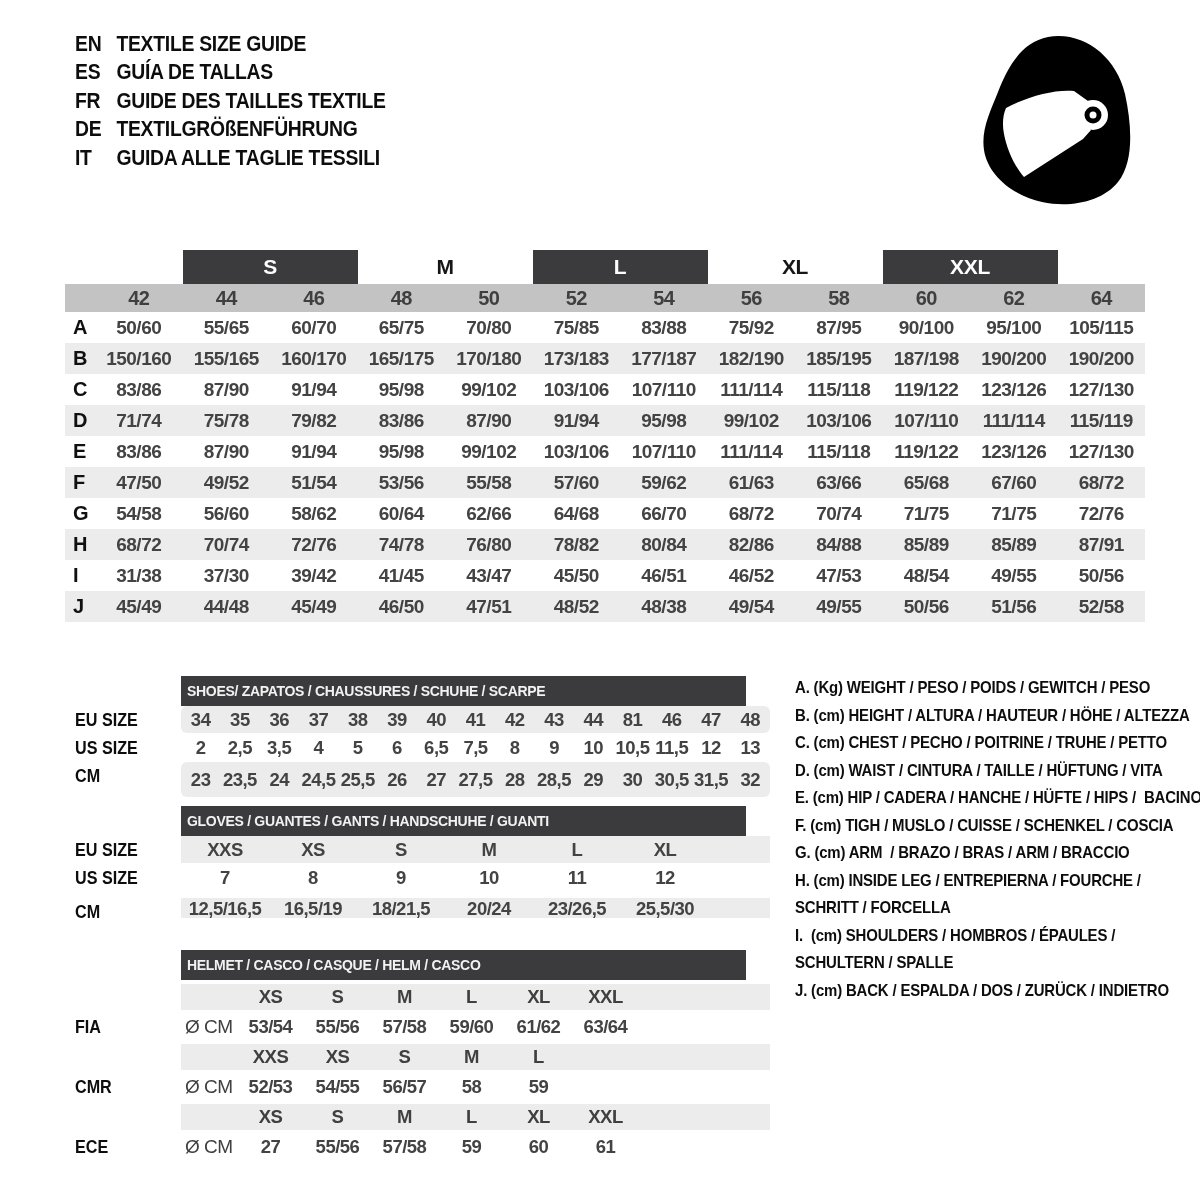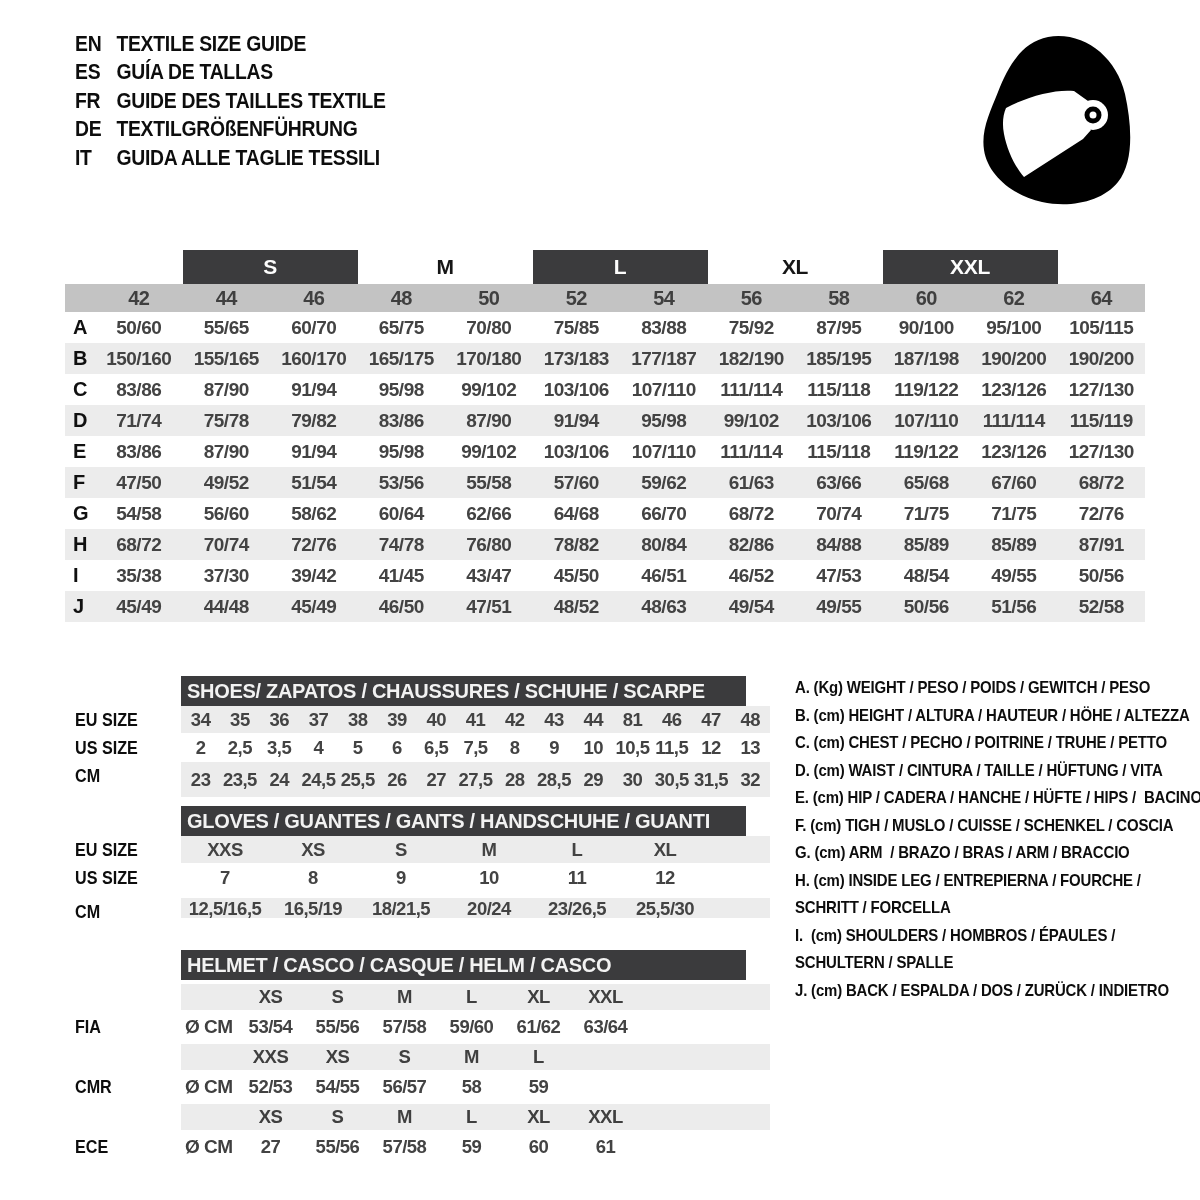--- a/index.html
+++ b/index.html
@@ -30,30 +30,30 @@
   .num{font-size:20px;color:#3f3f3f;}
   .trow{height:31px;}
   .trow.stripe{background:#ececec;}
   .val{font-size:19px;color:#434343;}
   .rowkey{display:flex;align-items:center;padding-left:8px;font-weight:bold;font-size:20px;color:#101010;}
 
   
   .section{position:absolute;left:75px;width:700px;}
   .content{position:absolute;left:106px;top:0;width:589px;}
   .tbar{width:565px;height:30px;background:#3b3b3d;color:#f2f2f2;display:flex;align-items:center;
-        padding-left:6px;font-weight:bold;font-size:20px;letter-spacing:-0.3px;box-sizing:border-box;
+        padding-left:6px;font-weight:bold;font-size:14px;letter-spacing:-0.3px;box-sizing:border-box;
         white-space:nowrap;}
   .srow{position:absolute;left:0;display:grid;width:589px;}
   .srow.gray{background:#ececec;}
-  .shoes-row{grid-template-columns:repeat(15,1fr);}
+  .shoes-row{grid-template-columns:repeat(15,1fr);border-radius:6px;}
   .gloves-row{grid-template-columns:repeat(6,88px) 1fr;}
   .helm-row{grid-template-columns:56px repeat(6,67px) 1fr;}
   .srow .val{font-size:18.5px;}
   .sizeletter{font-size:19.5px;color:#3f3f3f;}
-  .unit{display:flex;align-items:center;padding-left:4px;font-weight:bold;font-size:19px;color:#3f3f3f;
+  .unit{display:flex;align-items:center;padding-left:4px;font-weight:normal;font-size:19px;color:#3f3f3f;
         letter-spacing:-0.5px;text-align:right;}
   .rail-label{position:absolute;left:0;font-weight:bold;font-size:19px;color:#0d0d0d;
               display:flex;align-items:center;white-space:nowrap;
               transform:scaleX(0.85);transform-origin:0 50%;}
 
   
   .legend{position:absolute;left:795px;top:674px;width:470px;margin:0;padding:0;list-style:none;
           transform:scaleX(0.88);transform-origin:0 0;}
   .legend li{font-weight:bold;font-size:17px;line-height:27.5px;color:#0d0d0d;
              letter-spacing:-0.2px;white-space:pre-wrap;}
@@ -237,42 +237,42 @@
           <span class="val">78/82</span>
           <span class="val">80/84</span>
           <span class="val">82/86</span>
           <span class="val">84/88</span>
           <span class="val">85/89</span>
           <span class="val">85/89</span>
           <span class="val">87/91</span>
         </div>
         <div class="grid trow">
           <span class="rowkey">I</span>
-          <span class="val">35/38</span>
+          <span class="val">31/38</span>
           <span class="val">37/30</span>
           <span class="val">39/42</span>
           <span class="val">41/45</span>
           <span class="val">43/47</span>
           <span class="val">45/50</span>
           <span class="val">46/51</span>
           <span class="val">46/52</span>
           <span class="val">47/53</span>
           <span class="val">48/54</span>
           <span class="val">49/55</span>
           <span class="val">50/56</span>
         </div>
         <div class="grid trow stripe">
           <span class="rowkey">J</span>
           <span class="val">45/49</span>
           <span class="val">44/48</span>
           <span class="val">45/49</span>
           <span class="val">46/50</span>
           <span class="val">47/51</span>
           <span class="val">48/52</span>
-          <span class="val">48/63</span>
+          <span class="val">48/38</span>
           <span class="val">49/54</span>
           <span class="val">49/55</span>
           <span class="val">50/56</span>
           <span class="val">51/56</span>
           <span class="val">52/58</span>
         </div>
       </div>
   </section>
 
   <section class="section" style="top:676px;height:114px;">

